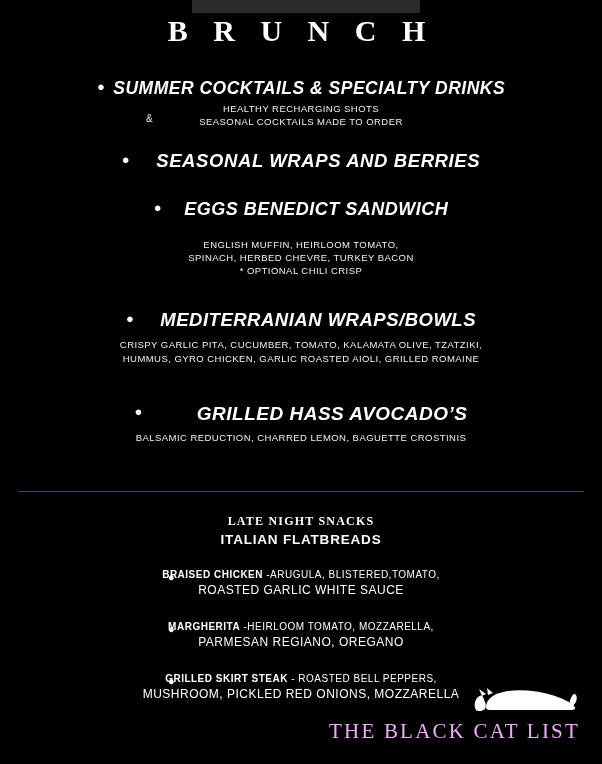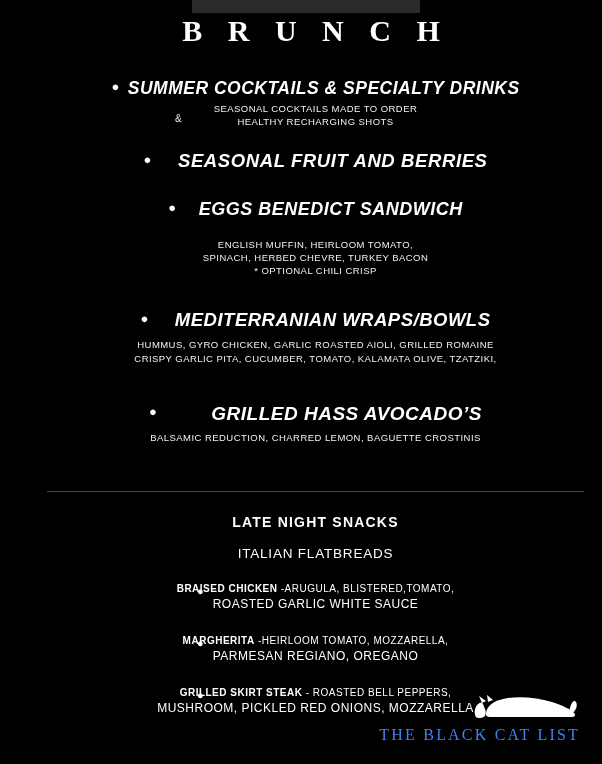--- a/index.html
+++ b/index.html
@@ -13,21 +13,20 @@
     color: #ffffff;
     font-family: "Liberation Serif", serif;
     overflow: hidden;
     position: relative;
   }
   .page {
     position: relative;
     width: 602px;
     height: 764px;
     box-sizing: border-box;
-    padding-left: 29px;
   }
   
   .top-bar {
     position: absolute;
     top: 0;
     left: 192px;
     width: 228px;
     height: 13px;
     background: #2b2b2b;
   }
@@ -107,31 +106,31 @@
   .divider {
     margin: 46px 18px 0 18px;
     height: 1px;
     background: #3a4a6b;
   }
   .late-night {
     margin-top: 22px;
     text-align: center;
   }
   .ln-title {
-    font-family: Liberation Sans, sans-serif;
-    font-weight: bold;
-    font-size: 14px;
+    font-family: Liberation Serif, serif;
+    font-weight: bold;
+    font-size: 12px;
     letter-spacing: 1.2px;
   }
   .ln-sub {
     font-family: "Liberation Sans", sans-serif;
-    font-weight: normal;
+    font-weight: bold;
     font-size: 13.5px;
     letter-spacing: 0.8px;
-    margin-top: 16px;
+    margin-top: 3px;
   }
   .flatbreads {
     margin-top: 22px;
   }
   .fb {
     position: relative;
     margin-bottom: 24px;
     padding-left: 0;
     text-align: center;
   }
@@ -161,23 +160,23 @@
     margin-top: 3px;
   }
   .brand {
     position: absolute;
     right: 22px;
     bottom: 20px;
     text-align: right;
   }
   .brand-name {
     font-family: "Liberation Serif", serif;
-    font-size: 16px;
+    font-size: 21px;
     letter-spacing: 2.2px;
-    color: #3b82f6;
+    color: #f0abfc;
   }
   .cat {
     display: block;
     margin: 0 0 4px auto;
   }
 </style>
 </head>
 <body>
 
 <div class="page">
@@ -187,49 +186,49 @@
   <div class="title">B R U N C H</div>
 
   <div class="menu">
 
     <div class="item" id="item-cocktails">
       <div class="amp">&amp;</div>
       <div class="item-head">
         <span class="bullet">●</span><span>SUMMER COCKTAILS &amp; SPECIALTY DRINKS</span>
       </div>
       <div class="desc">
+        <div>HEALTHY RECHARGING SHOTS</div>
         <div>SEASONAL COCKTAILS MADE TO ORDER</div>
-        <div>HEALTHY RECHARGING SHOTS</div>
       </div>
     </div>
 
     <div class="item" id="item-fruit">
       <div class="item-head">
-        <span class="bullet">●</span><span>SEASONAL FRUIT AND BERRIES</span>
+        <span class="bullet">●</span><span>SEASONAL WRAPS AND BERRIES</span>
       </div>
     </div>
 
     <div class="item" id="item-eggs">
       <div class="item-head">
         <span class="bullet">●</span><span>EGGS BENEDICT SANDWICH</span>
       </div>
       <div class="desc">
         <div>ENGLISH MUFFIN, HEIRLOOM TOMATO,</div>
         <div>SPINACH, HERBED CHEVRE, TURKEY BACON</div>
         <div>* OPTIONAL CHILI CRISP</div>
       </div>
     </div>
 
     <div class="item" id="item-wraps">
       <div class="item-head">
         <span class="bullet">●</span><span>MEDITERRANIAN WRAPS/BOWLS</span>
       </div>
       <div class="desc">
+        <div>CRISPY GARLIC PITA, CUCUMBER, TOMATO, KALAMATA OLIVE, TZATZIKI,</div>
         <div>HUMMUS, GYRO CHICKEN, GARLIC ROASTED AIOLI, GRILLED ROMAINE</div>
-        <div>CRISPY GARLIC PITA, CUCUMBER, TOMATO, KALAMATA OLIVE, TZATZIKI,</div>
       </div>
     </div>
 
     <div class="item" id="item-avocado">
       <div class="item-head">
         <span class="bullet">●</span><span>GRILLED HASS AVOCADO’S</span>
       </div>
       <div class="desc">
         <div>BALSAMIC REDUCTION, CHARRED LEMON, BAGUETTE CROSTINIS</div>
       </div>

